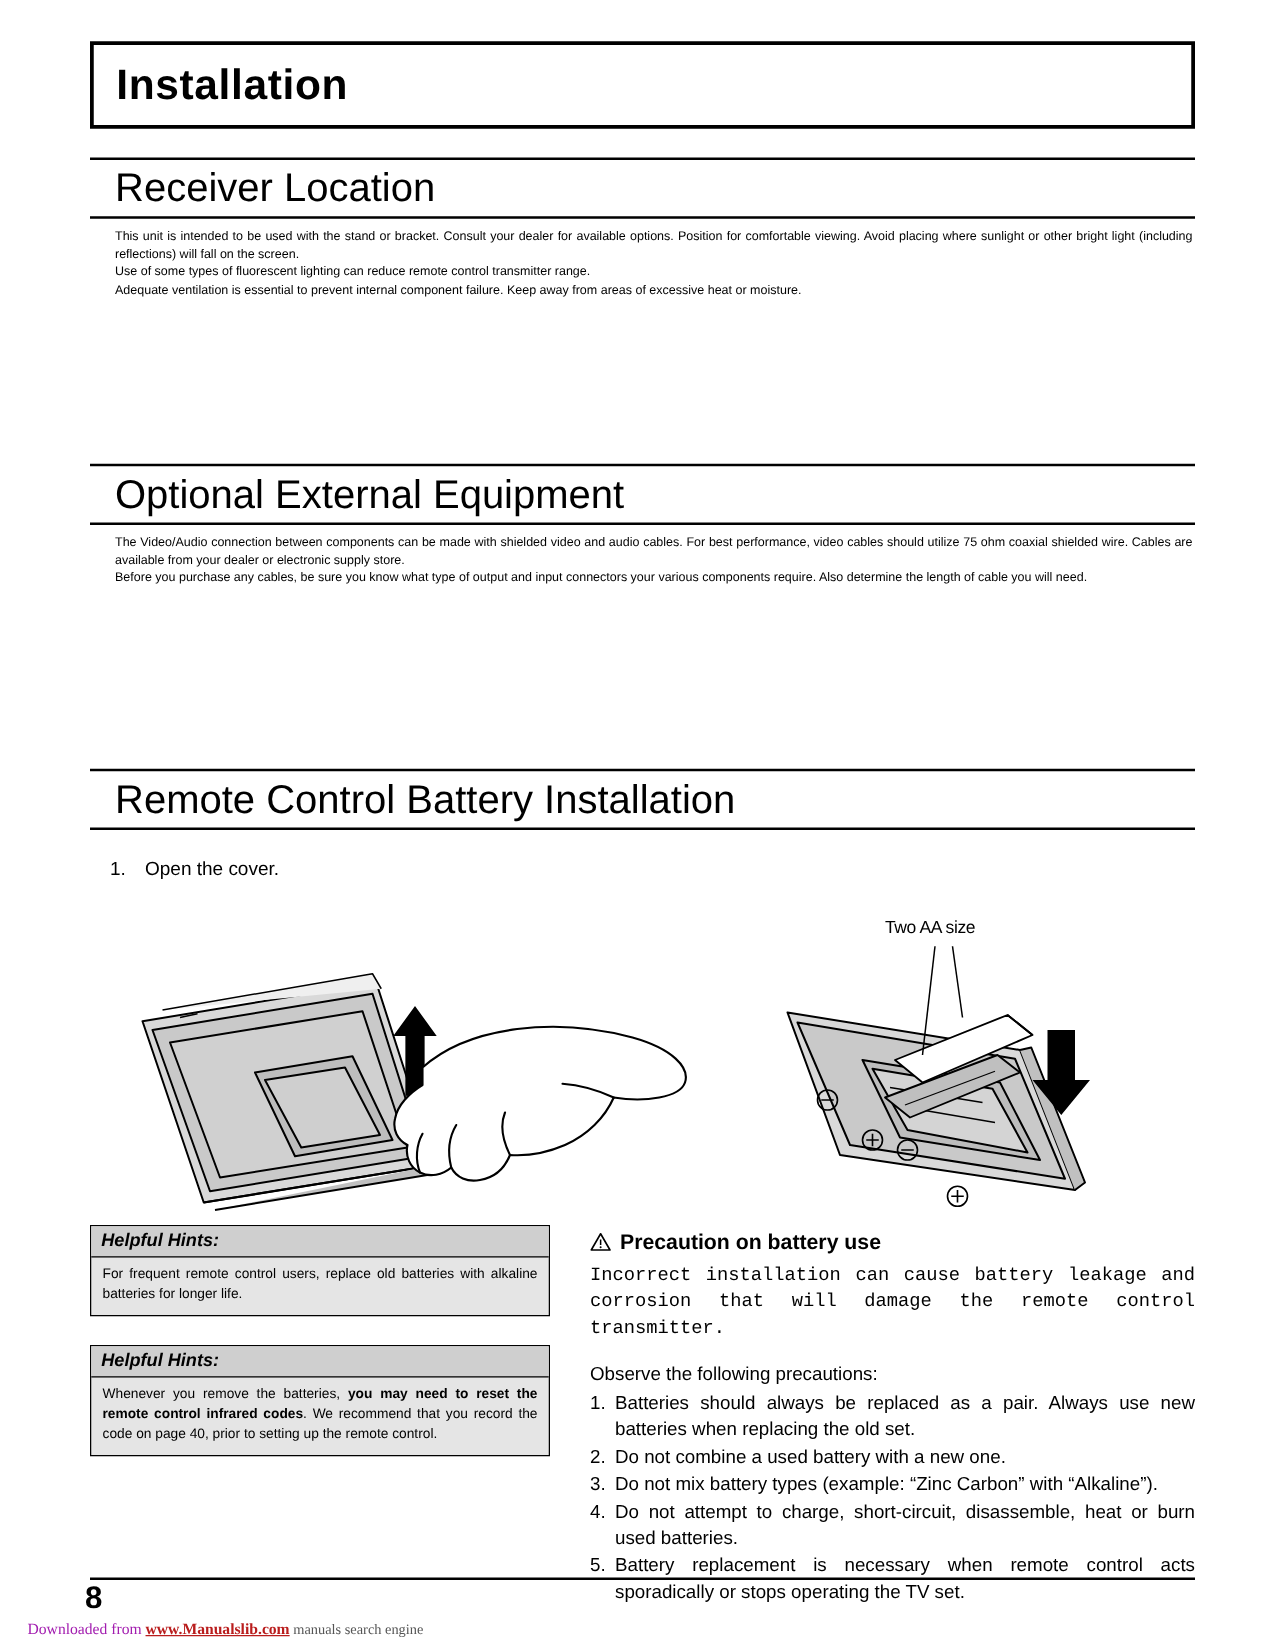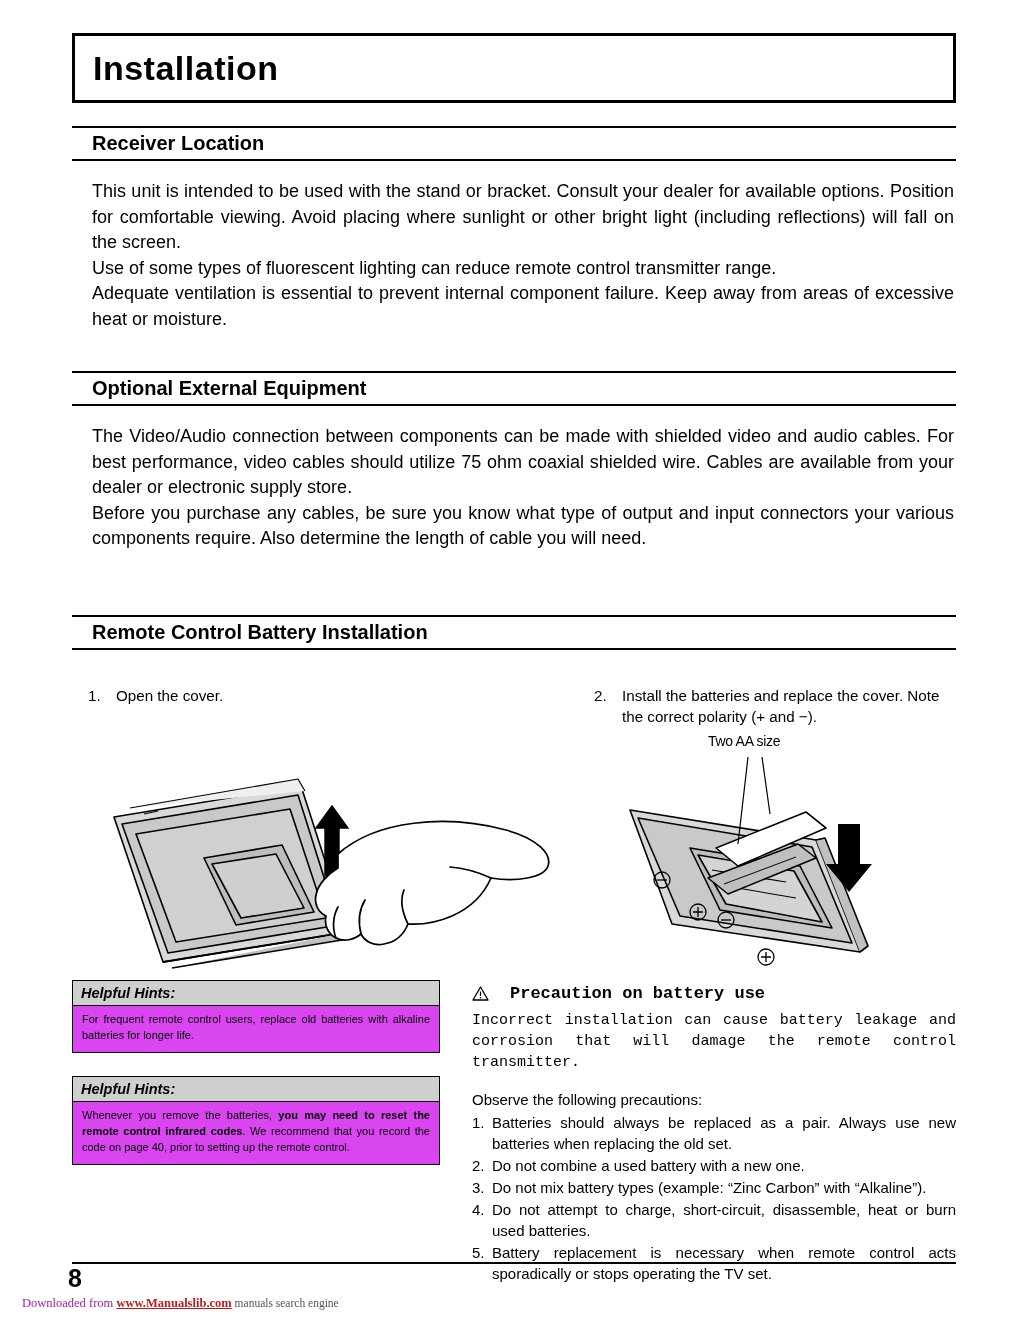--- a/index.html
+++ b/index.html
@@ -47,31 +47,31 @@
     left: 72px;
     width: 884px;
   }
   .sec-head {
     border-top: 2px solid #000;
     border-bottom: 2px solid #000;
     padding: 4px 0 4px 20px;
     box-sizing: border-box;
   }
   .sec-head .h {
-    font-size: 20px;
-    font-weight: bold;
+    font-size: 32px;
+    font-weight: normal;
     text-align: center;
   }
   .body-text {
-    font-size: 18px;
+    font-size: 10px;
     line-height: 1.42;
     text-align: justify;
     padding-left: 20px;
     padding-right: 2px;
-    margin-top: 18px;
+    margin-top: 8px;
   }
   .body-text p { margin: 0; }
 
   
   .step {
     position: absolute;
     font-size: 15.2px;
     line-height: 1.38;
   }
   .step .num {
@@ -88,21 +88,21 @@
     position: absolute;
     font-size: 14px;
     letter-spacing: -0.3px;
   }
 
   
   .hintbox {
     position: absolute;
     border: 1px solid #000;
     box-sizing: border-box;
-    background: #d946ef;
+    background: #e5e5e5;
   }
   .hint-title {
     background: #cfcfcf;
     border-bottom: 1px solid #000;
     font-size: 14.5px;
     font-weight: bold;
     font-style: italic;
     padding: 4px 8px 4px 8px;
   }
   .hint-body {
@@ -120,23 +120,22 @@
     top: 982px;
     width: 484px;
     font-size: 15px;
     line-height: 1.4;
   }
   .prec-head {
     font-size: 17px;
     font-weight: bold;
     display: flex;
     align-items: center;
-    gap: 21px;
+    gap: 7px;
     margin-bottom: 4px;
-    font-family: Liberation Mono, monospace;
   }
   .warn-tri {
     display: inline-block;
     width: 17px;
     height: 15px;
     position: relative;
   }
   .prec-intro { text-align: justify; font-family: Liberation Mono, monospace; }
   .prec-observe { font-weight: normal; margin-top: 16px; }
   .prec-list {
@@ -225,23 +224,20 @@
   <div class="section" style="top:615px;">
     <div class="sec-head">
       <span class="h">Remote Control Battery Installation</span>
     </div>
   </div>
 
   <div class="step" style="left:88px; top:686px; width:380px;">
     <span class="num">1.</span><span class="txt" style="width:330px;">Open the cover.</span>
   </div>
 
-  <div class="step" style="left:594px; top:686px; width:365px;">
-    <span class="num">2.</span><span class="txt" style="width:330px;">Install the batteries and replace the cover. Note the correct polarity (+ and −).</span>
-  </div>
 
   <div class="twoaa" style="left:708px; top:733px;">Two AA size</div>
 
   <div class="art" style="left:86px; top:762px; width:470px; height:215px;">
     <svg width="470" height="215" viewBox="0 0 470 215">
       <g fill="none" stroke="#000" stroke-width="1.6" stroke-linejoin="round">
 
         <path d="M28 55 L215 24 L262 170 L77 200 Z" fill="#d9d9d9"></path>
         <path d="M36 62 L212 33 L253 163 L82 191 Z" fill="#c9c9c9"></path>
         <path d="M50 72 L204 47 L240 156 L90 180 Z" fill="#d0d0d0"></path>

